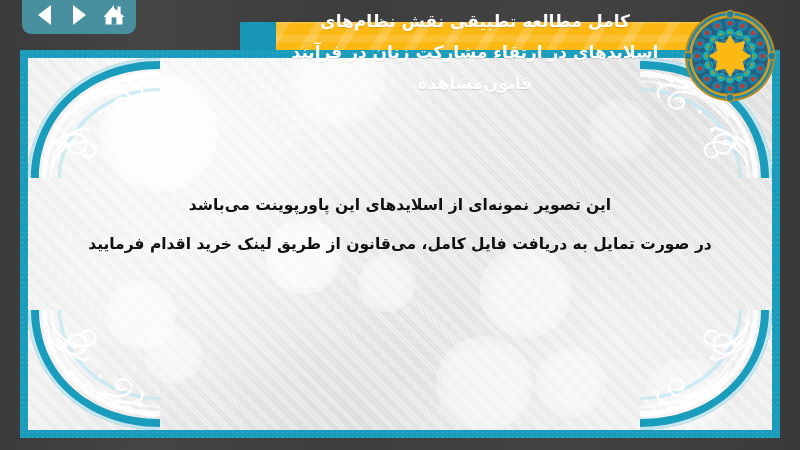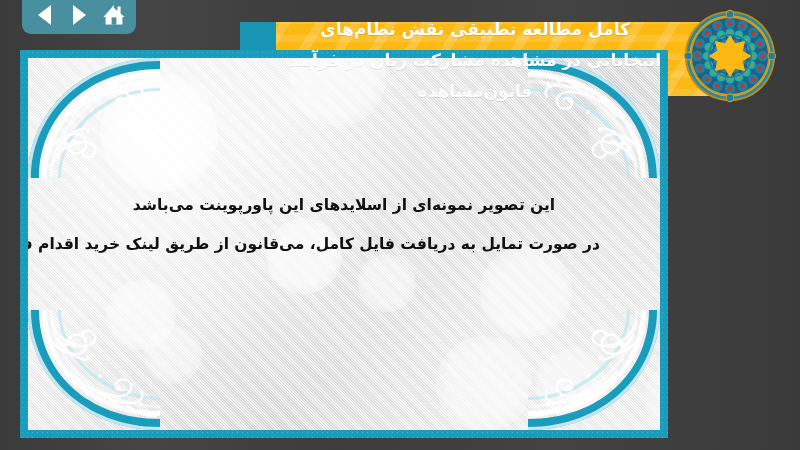--- a/index.html
+++ b/index.html
@@ -93,21 +93,21 @@
         rgba(255,255,255,0.13) 7px,
         rgba(255,255,255,0) 7px,
         rgba(255,255,255,0) 18px
       );
   }
 
   
   .title-block {
     position: absolute;
     left: 250px;
-    top: 14px;
+    top: 6px;
     width: 450px;
     text-align: center;
     direction: rtl;
     color: #ffffff;
     font-size: 17px;
     font-weight: bold;
     line-height: 31px;
     letter-spacing: 0px;
     z-index: 6;
     text-shadow: 0 1px 0 rgba(0,0,0,0.10);
@@ -123,21 +123,21 @@
     width: 96px;
     height: 96px;
     z-index: 8;
   }
 
   
   .frame {
     position: absolute;
     left: 20px;
     top: 50px;
-    width: 648px;
+    width: 760px;
     height: 388px;
     background: #1a9cbd;
     box-sizing: border-box;
     z-index: 3;
   }
   .frame-dots {
     position: absolute;
     inset: 0;
     background-image: radial-gradient(rgba(255,255,255,0.22) 0.6px, transparent 0.7px);
     background-size: 5px 5px;
@@ -224,21 +224,21 @@
     </div>
   </div>
 
   <div class="banner">
     <div class="banner-teal"></div>
     <div class="banner-gold"></div>
   </div>
 
   <div class="title-block">
     <span class="title-line">کامل مطالعه تطبیقی نقش نظام‌های</span>
-    <span class="title-line">انتخاباتی در مشاهده مشارکت زنان در فرآیند</span>
+    <span class="title-line">اسلایدهای در ارتقاء مشارکت زنان در فرآیند</span>
     <span class="title-line">قانون‌مشاهده</span>
   </div>
 
   <svg class="medallion" viewBox="0 0 100 100">
     <defs>
       <clipPath id="medclip">
           <circle cx="50" cy="50" r="44"></circle>
         </clipPath>
       <g id="petalgrp">
         <circle cx="50" cy="16" r="5.4" fill="#1b7fa6"></circle>

